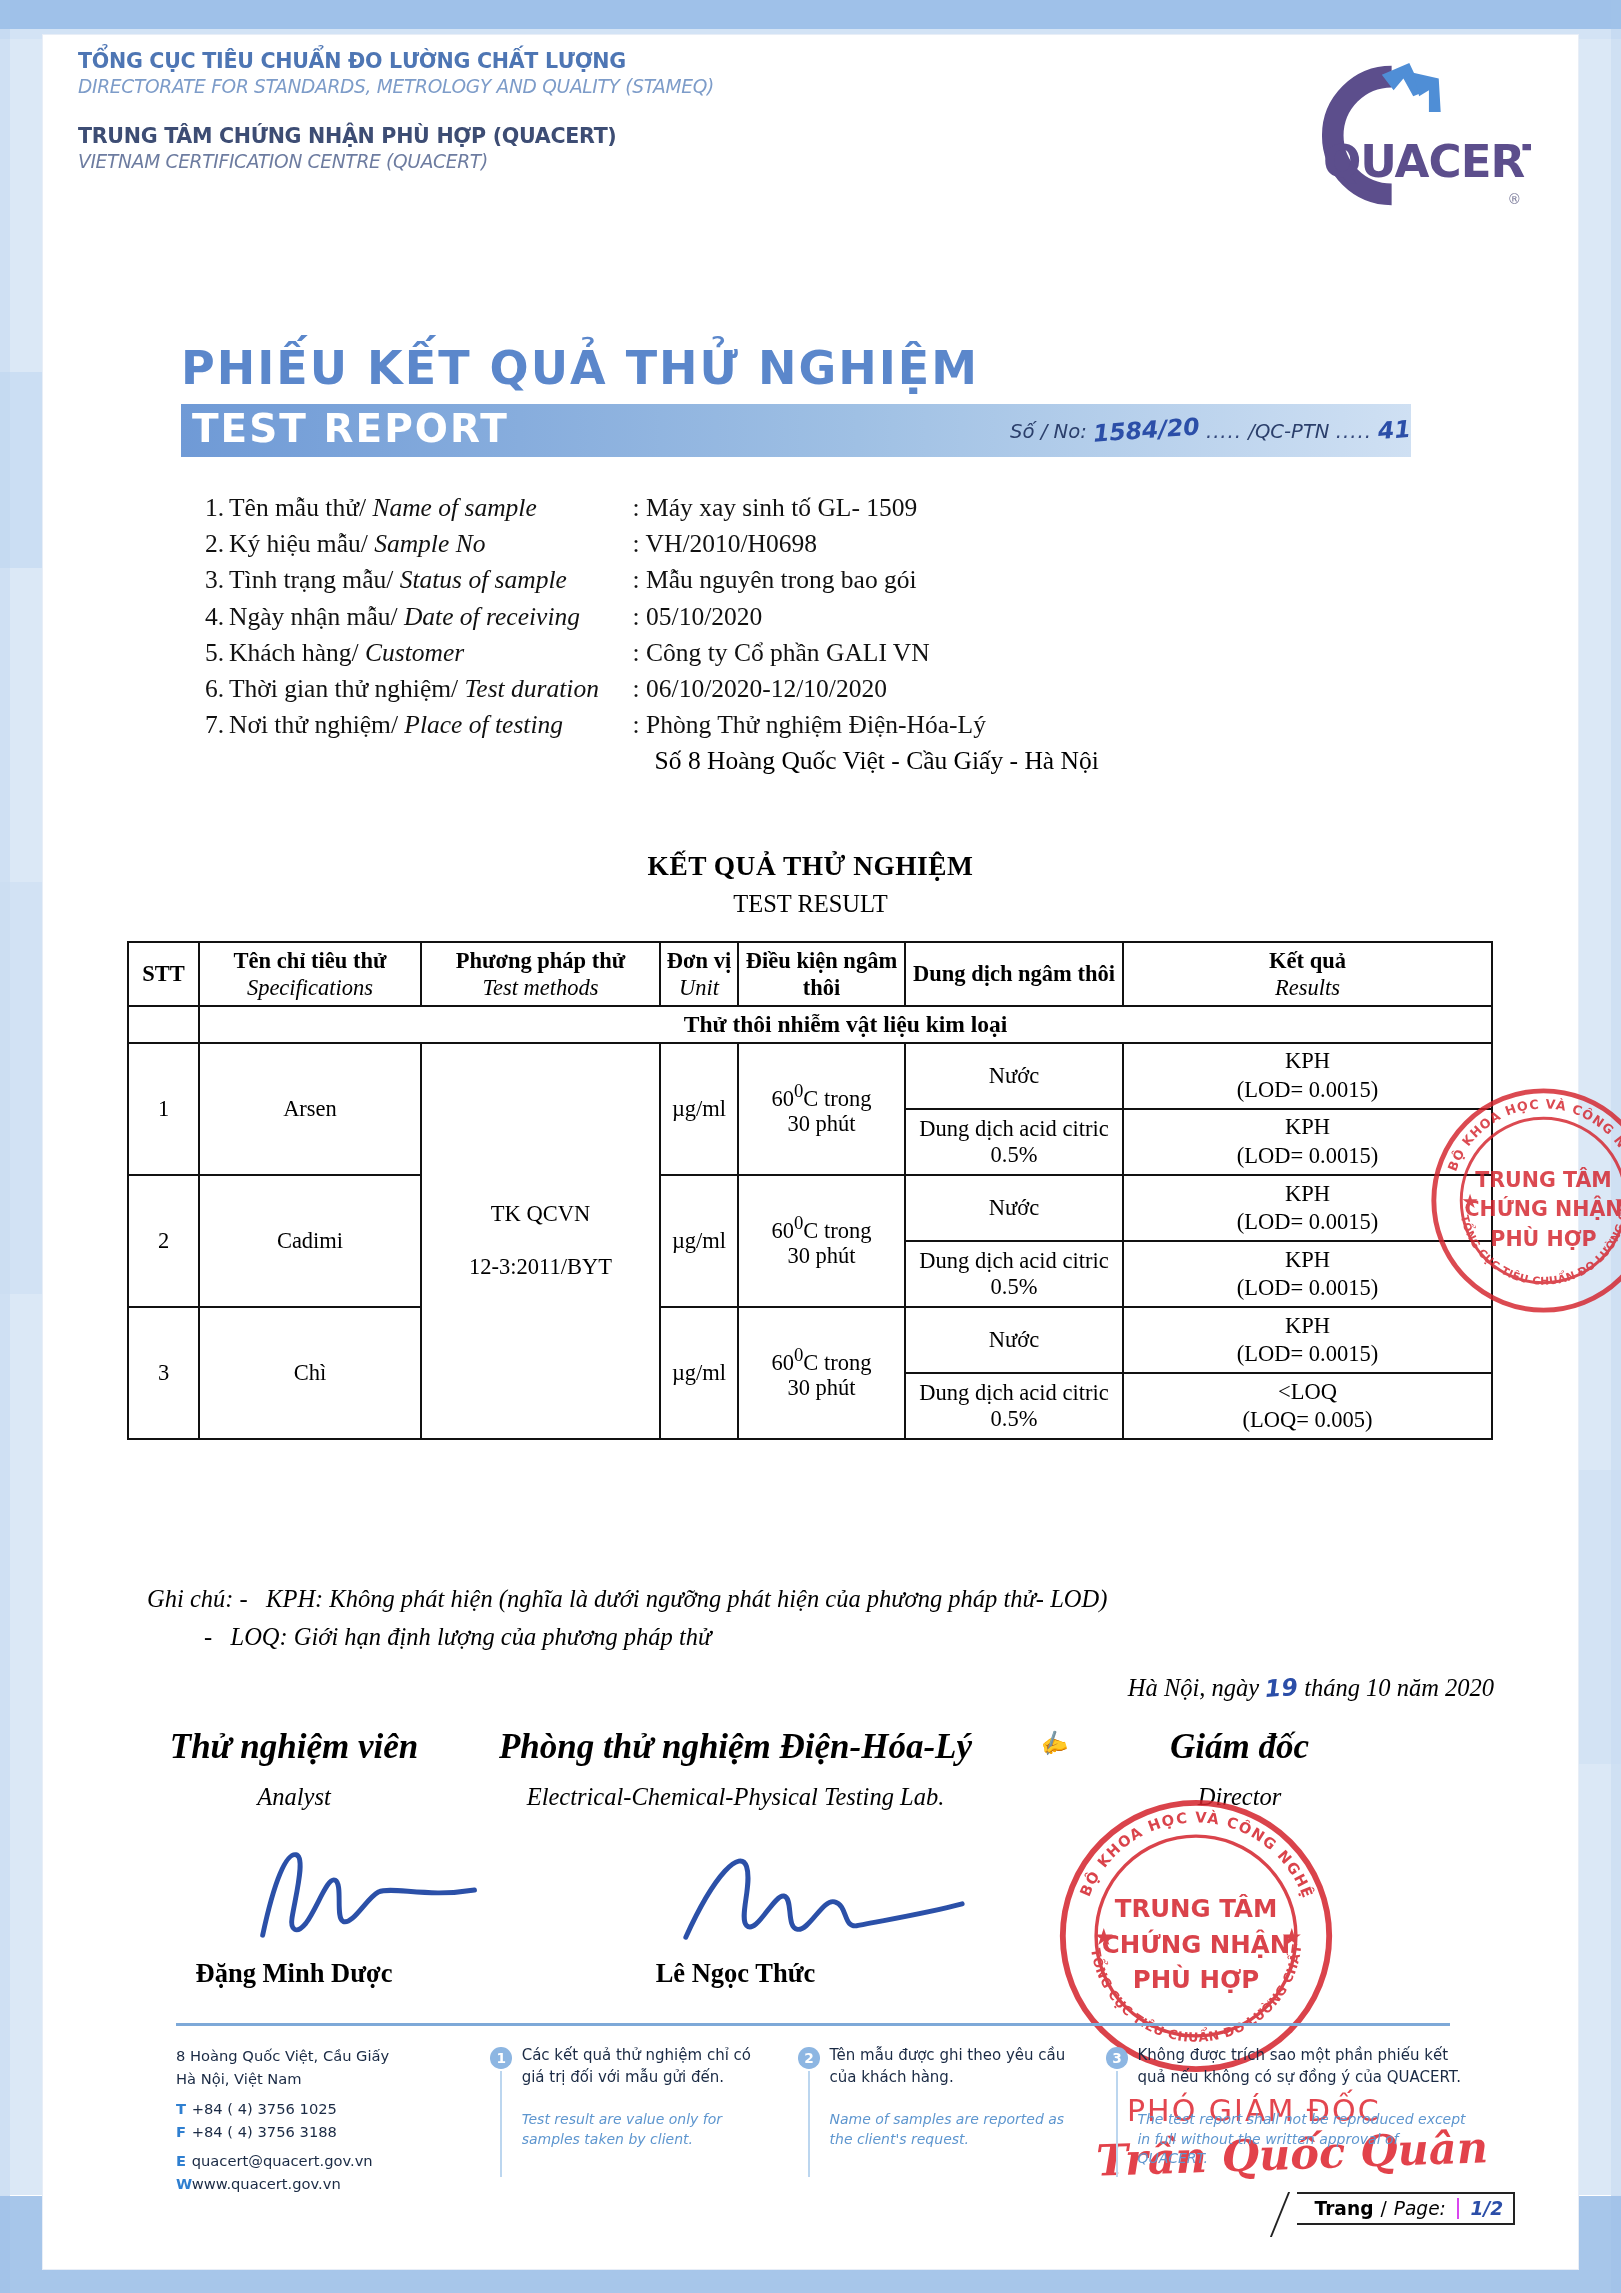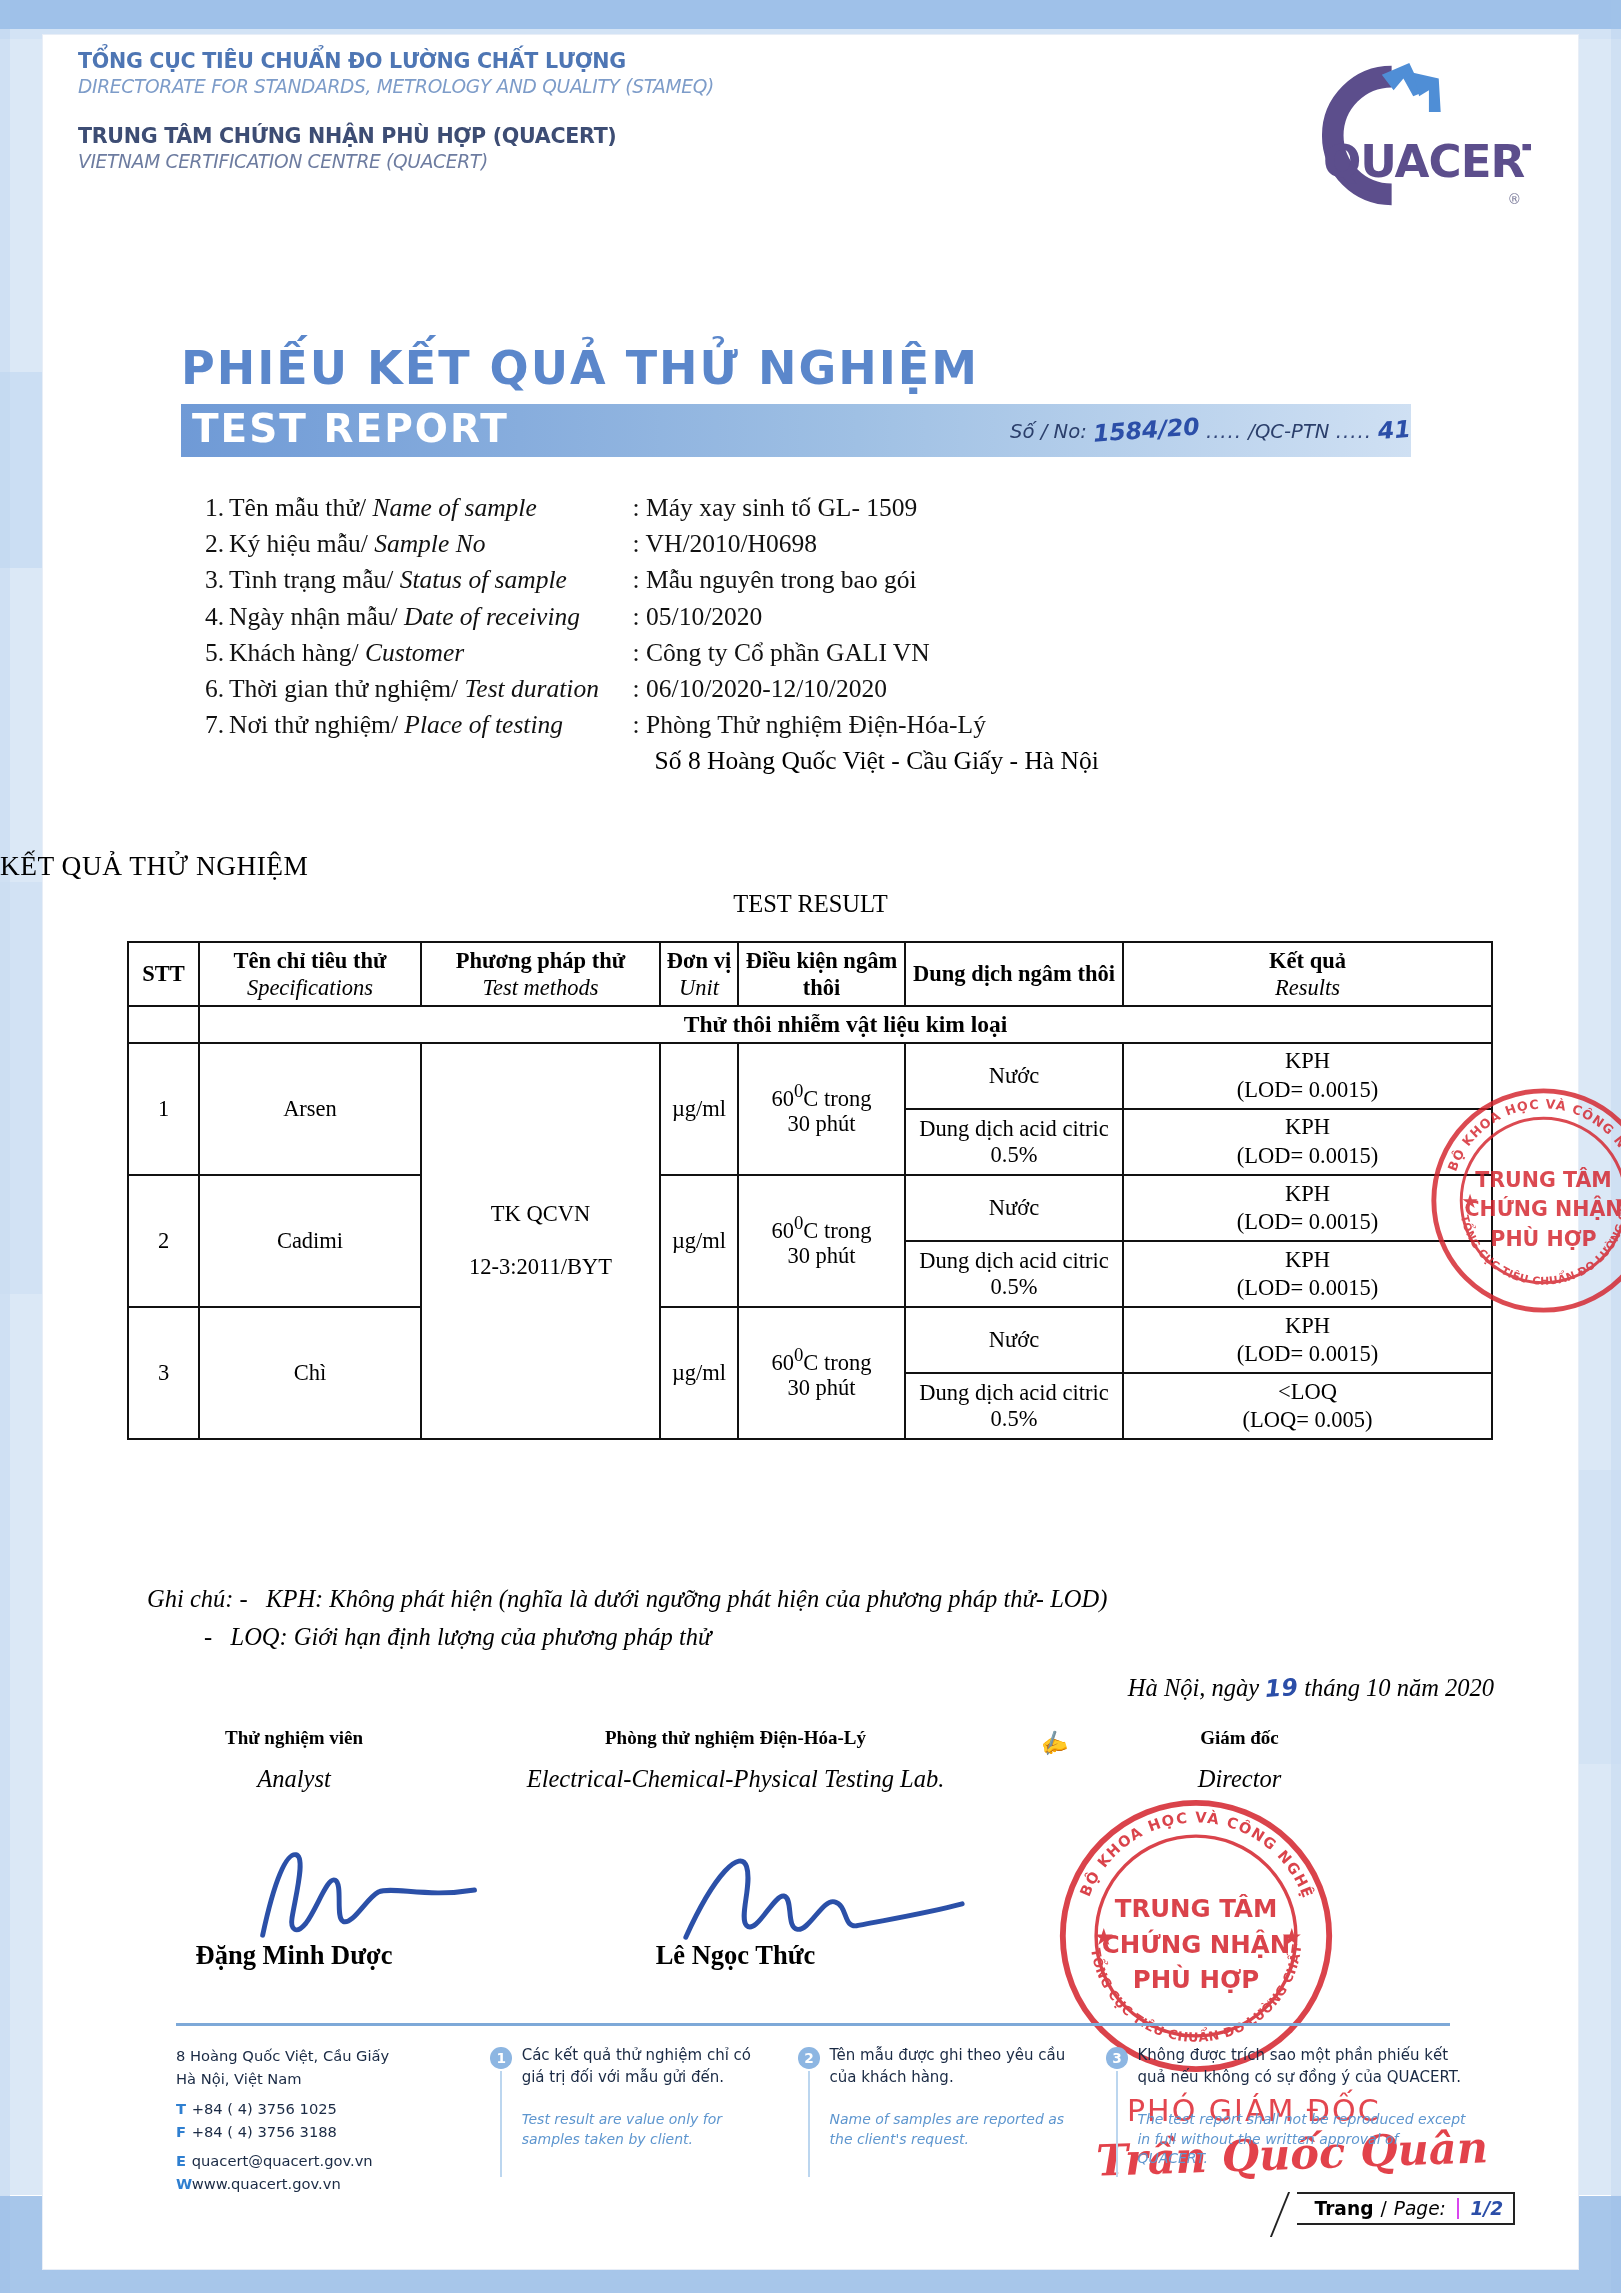--- a/index.html
+++ b/index.html
@@ -88,21 +88,21 @@
   .info-row { display:flex; font-size:25.5px; line-height:1.42; color:#111; }
   .info-idx { width:33px; text-align:right; padding-right:4.9px; }
   .info-label { width:382px; }
   .info-label i { font-style:italic; }
   .info-val { flex:1; padding-left:21.6px; }
   .info-val-cont { margin-left:437px; font-size:25.5px; line-height:1.42; padding-left:21.6px;}
 
   
   .res-title {
     position:absolute; top:851px; left:0; width:100%;
-    text-align:left; font-size:27.4px; font-weight:normal; letter-spacing:0.5px;
+    text-align:center; font-size:27.4px; font-weight:bold; letter-spacing:0.5px;
   }
   .res-title-en {
     position:absolute; top:890px; left:0; width:100%;
     text-align:center; font-size:24.5px;
   }
 
   
   table.results {
     position:absolute; left:127px; top:941px; width:1366px;
     border-collapse:collapse;
@@ -135,21 +135,21 @@
 
   
   .dateline {
     position:absolute; right:127px; top:1674px;
     font-style:italic; font-size:24.5px; white-space:nowrap;
   }
 
   
   .sig { position:absolute; top:1727px; width:100%; }
   .sig-col { position:absolute; text-align:center; }
-  .sig-vn { font-weight:bold; font-size:19px; }
+  .sig-vn { font-weight:bold; font-size:35px;font-style:italic; }
   .sig-en { font-style:italic; font-size:24.5px; margin-top:15.7px; }
   .sig-name { font-weight:bold; font-size:26.5px; }
   .sig-a { left:137px;  width:314px; }
   .sig-b { left:461px;  width:549px; }
   .sig-c { left:1078px; width:323px; }
   .pen-mark {
     color:#2b4ea8; font-size:21.6px; position:absolute;
     left:1041px; top:1731px; transform:rotate(-18deg);
   }
 

